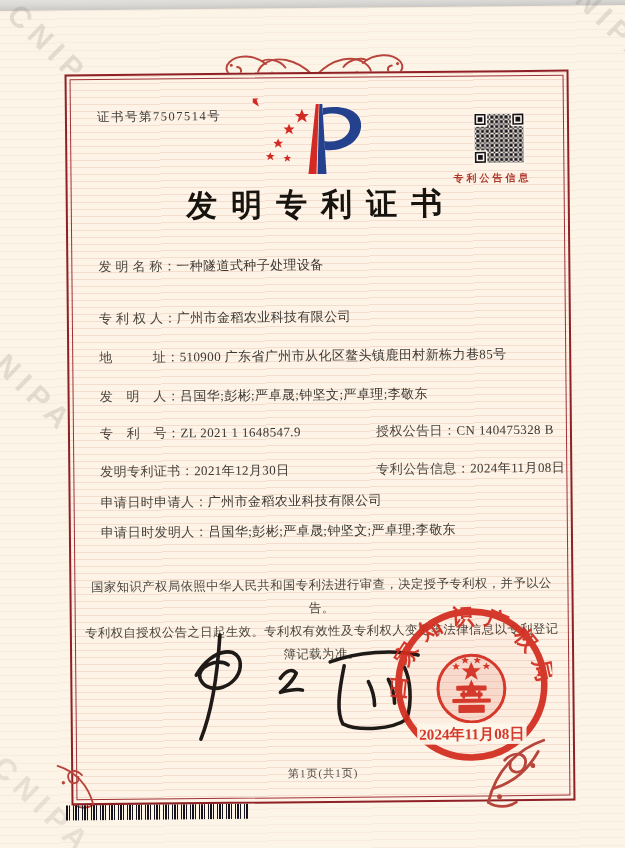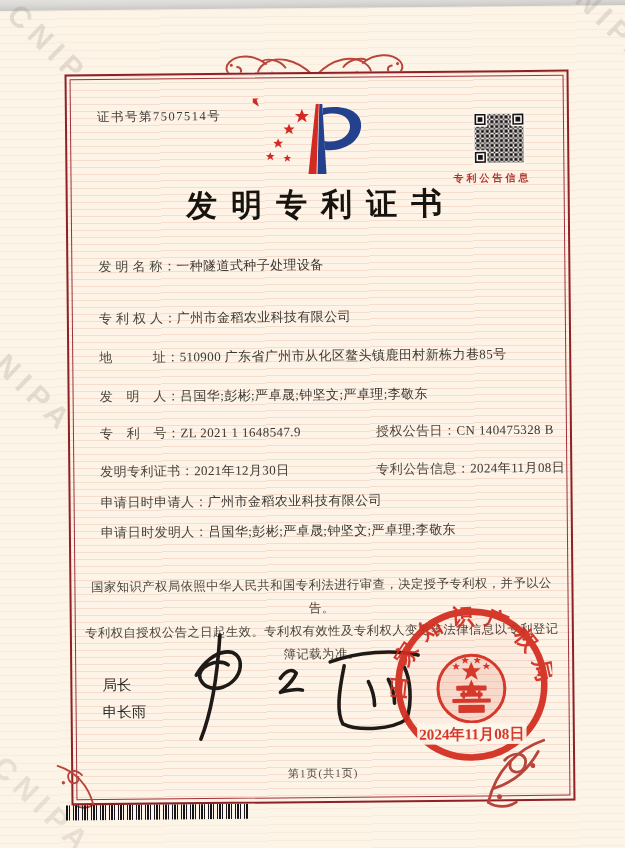--- a/index.html
+++ b/index.html
@@ -136,24 +136,20 @@
     </div>
     <div class="row" style="top:448px;">
       <span class="flabel">申请日时发明人：</span><span class="fval">吕国华;彭彬;严卓晟;钟坚文;严卓理;李敬东</span>
     </div>
 
     <div class="statement">
       <div>国家知识产权局依照中华人民共和国专利法进行审查，决定授予专利权，并予以公告。</div>
       <div>专利权自授权公告之日起生效。专利权有效性及专利权人变更等法律信息以专利登记簿记载为准。</div>
     </div>
 
-    <div class="signer">
-      <div>局长</div>
-      <div>申长雨</div>
-    </div>
 
     <svg class="signature" viewBox="0 0 300 125">
       <g stroke="#1d1a17" fill="none" stroke-width="3.6" stroke-linecap="round" stroke-linejoin="round">
         <path d="M34,48 C50,20 80,18 78,40 C76,60 46,70 38,52 C33,40 56,30 66,38"></path>
         <path d="M58,8 C56,36 52,78 38,112"></path>
         <path d="M118,52 C124,44 130,42 134,47 C130,56 124,60 118,66 C126,64 134,62 140,64"></path>
         <path d="M168,36 C196,26 232,24 256,30"></path>
         <path d="M182,40 C176,68 174,86 180,98 C196,106 230,104 244,94 C250,76 248,54 242,42"></path>
         <path d="M206,56 C210,64 212,72 212,80"></path>
         <path d="M226,54 C230,62 232,70 232,78"></path>

